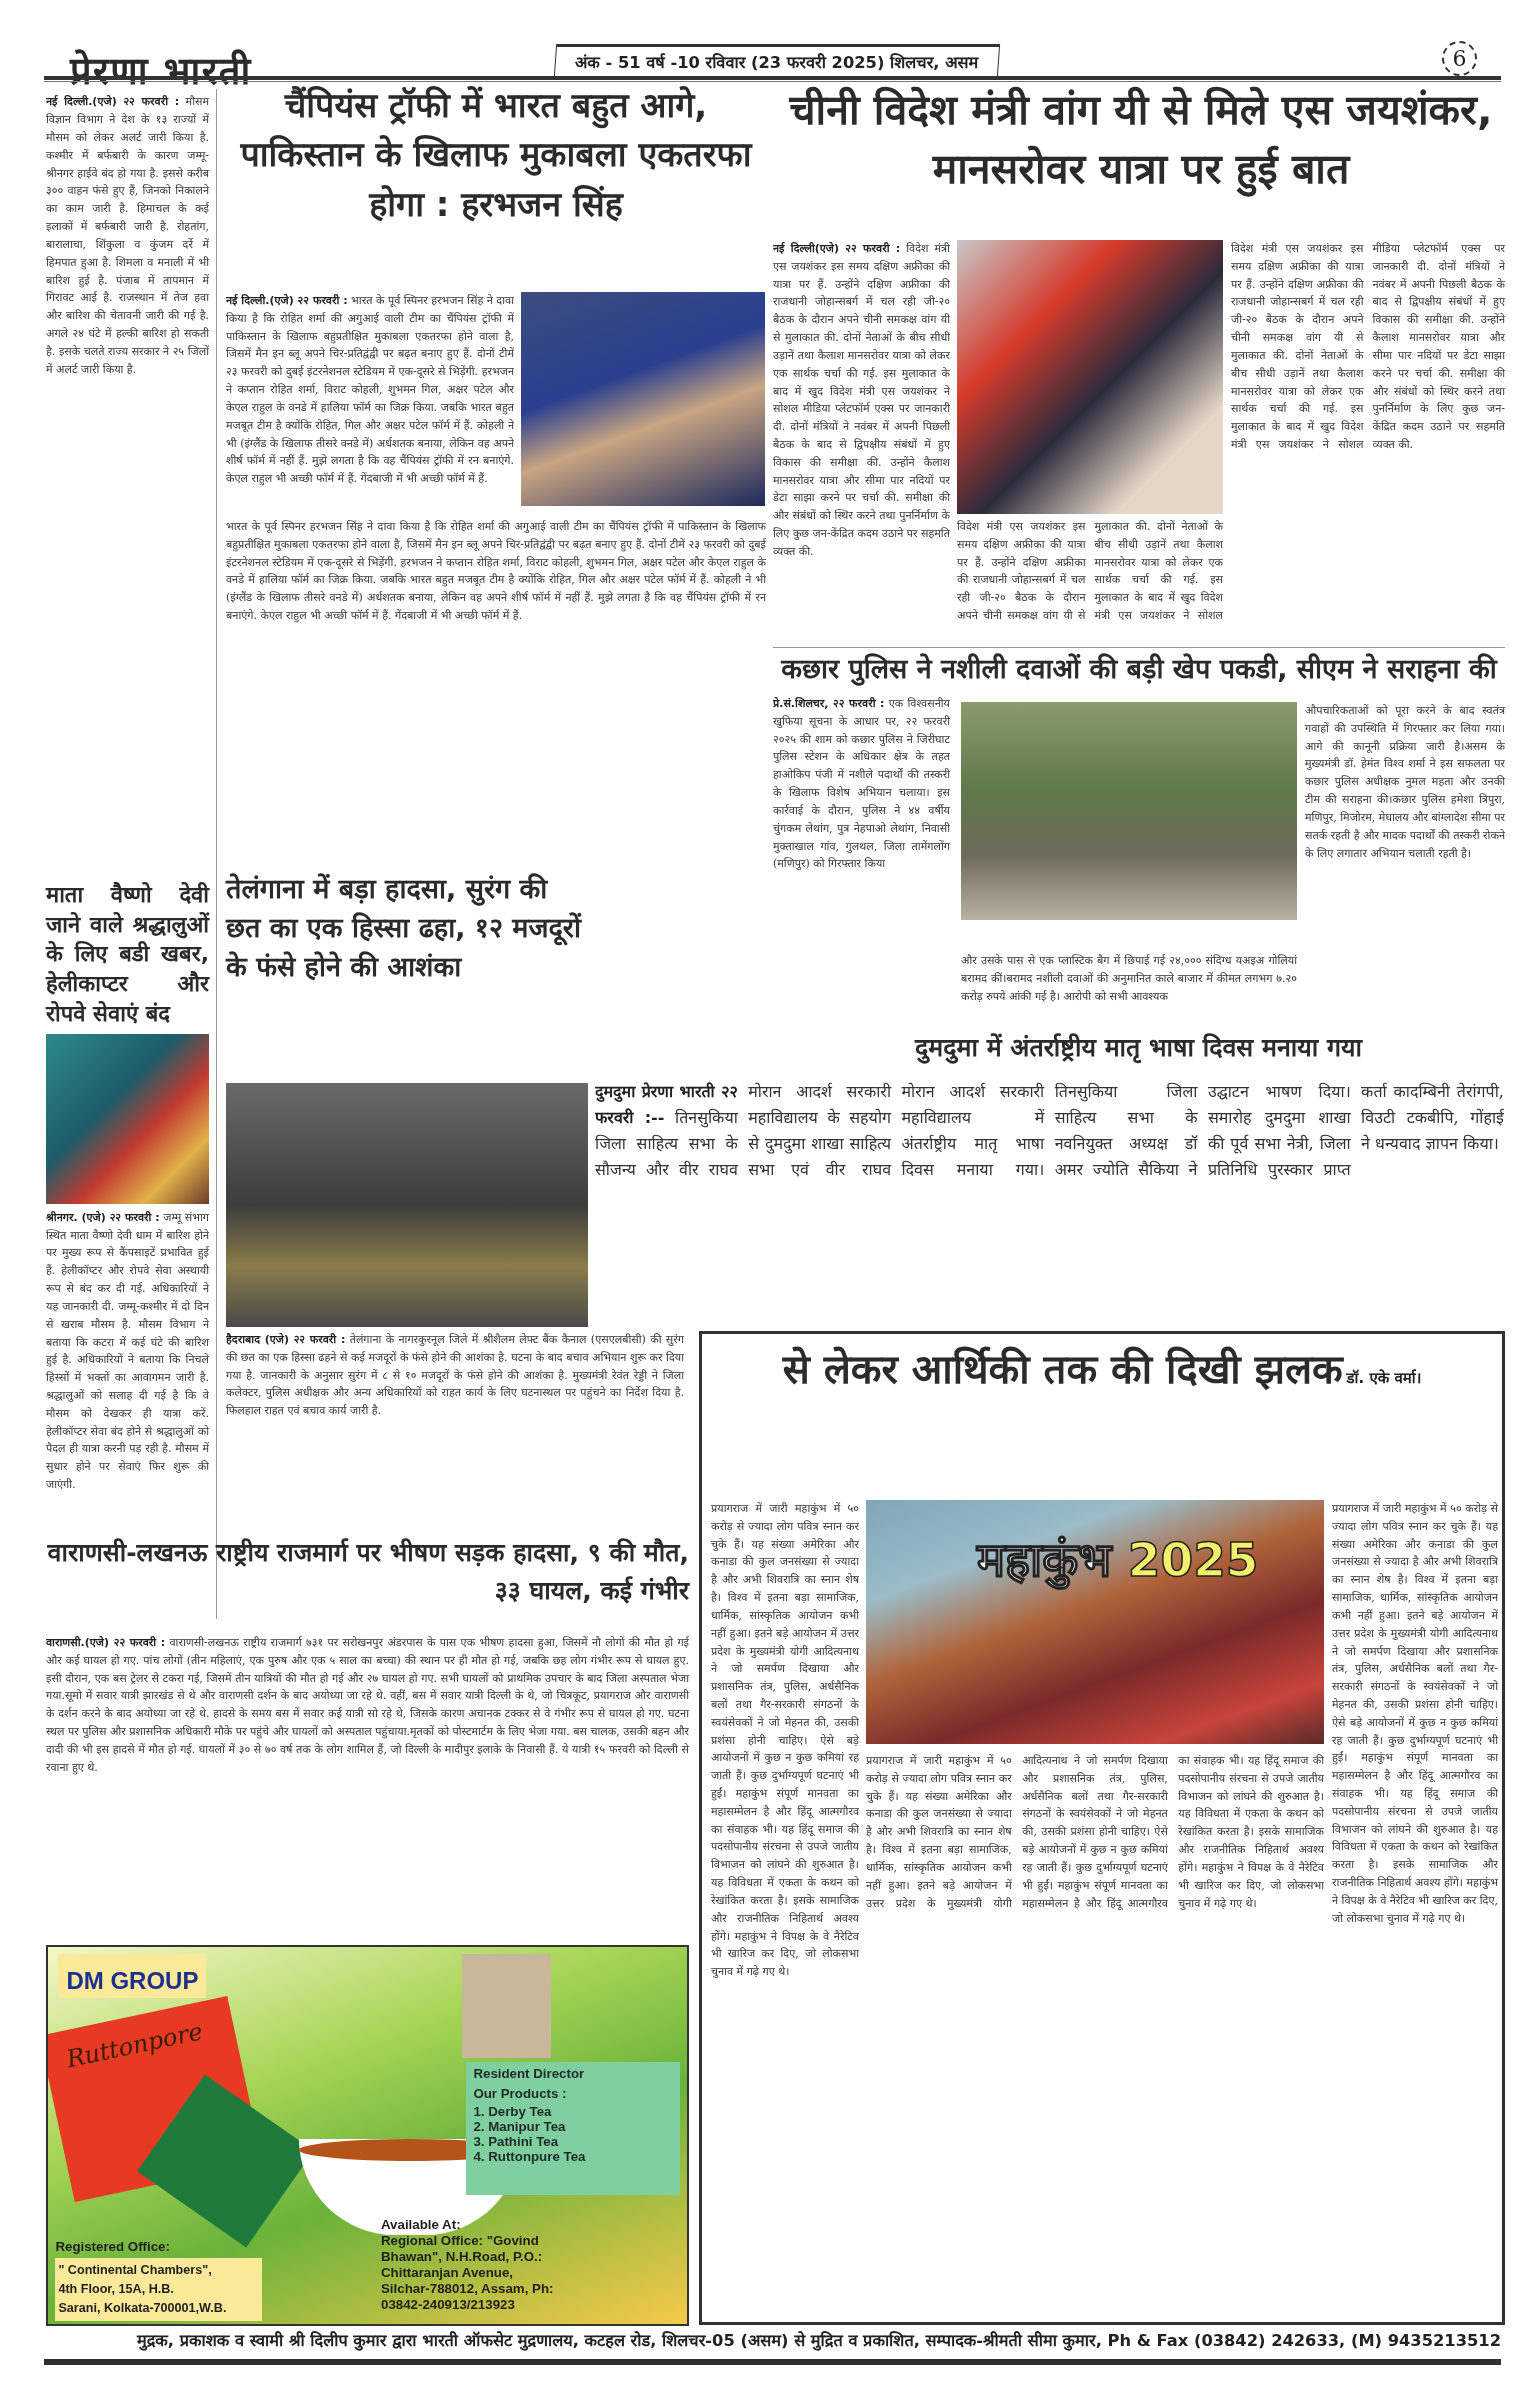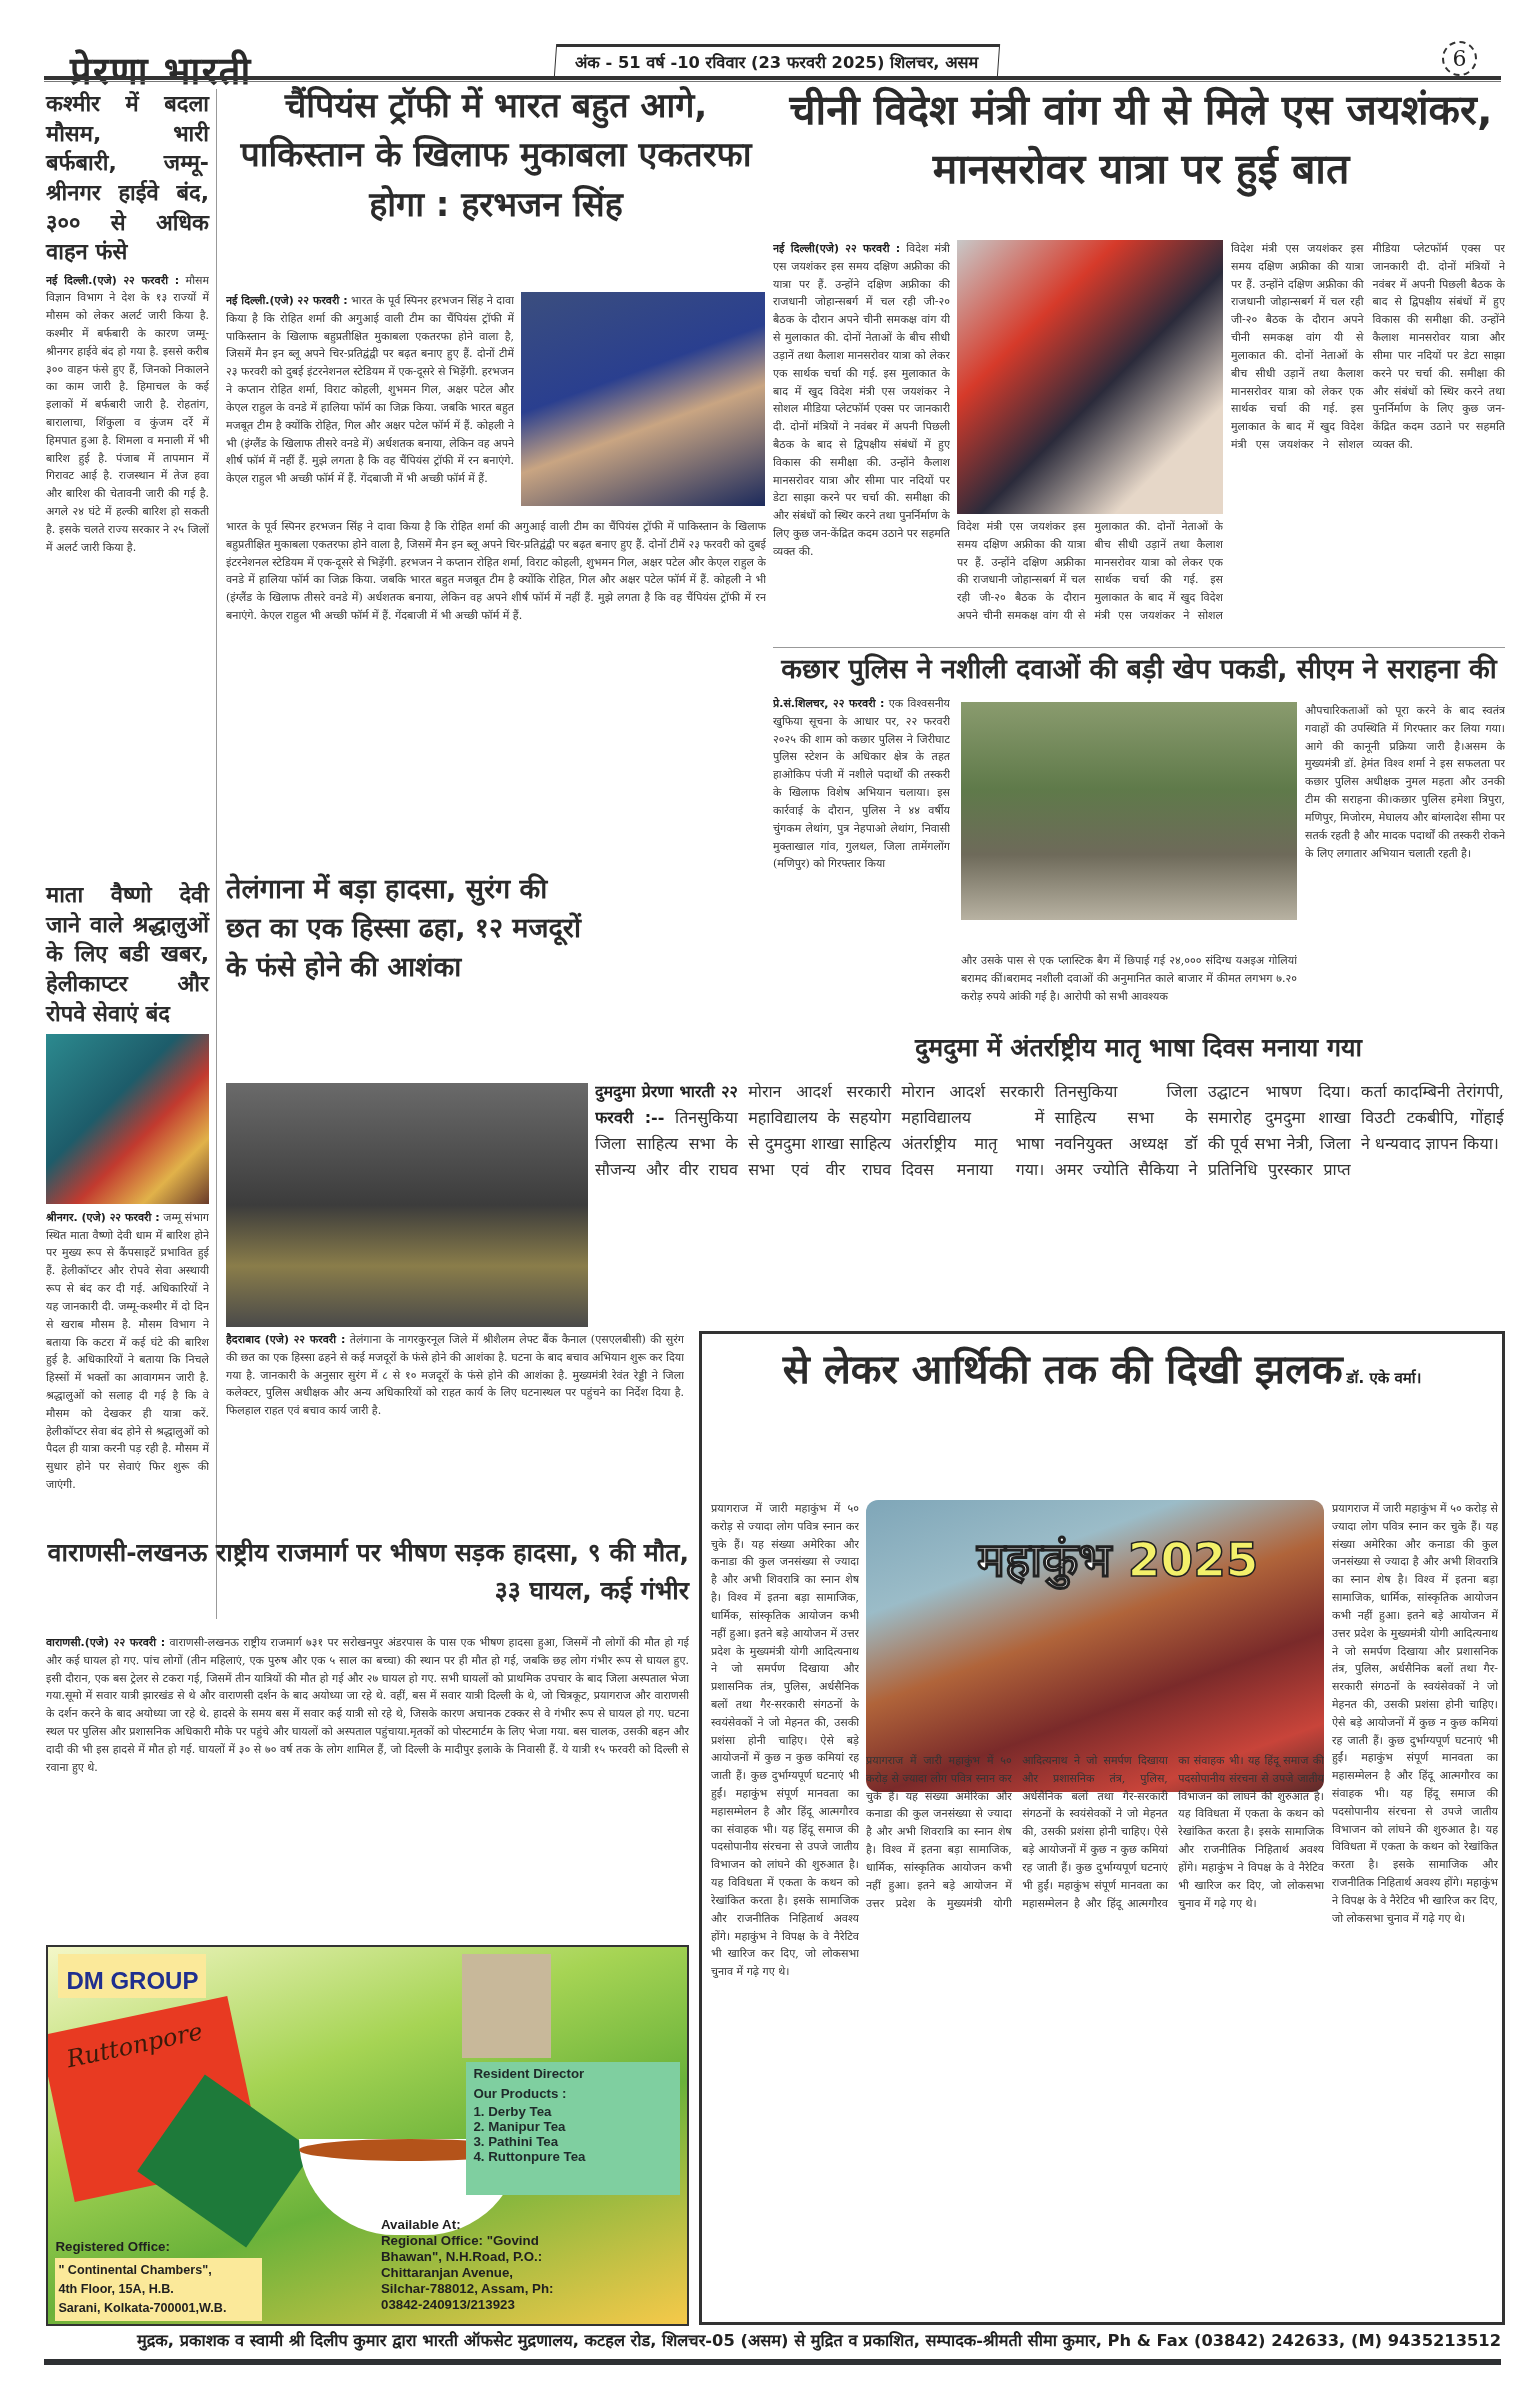--- a/index.html
+++ b/index.html
@@ -27,21 +27,20 @@
 
 <div class="abs masthead-title">प्रेरणा भारती</div>
 <div class="abs masthead-box">
     <span>अंक - 51 वर्ष -10 रविवार (23 फरवरी  2025) शिलचर, असम</span>
   </div>
 <div class="abs page-num">6</div>
 <div class="abs rule-top"></div>
 <div class="abs rule-top2"></div>
 
 <div class="abs" style="left:46px; top:89px; width:163px;">
-  <h2 style="font-size:22px; text-align:justify;">कश्मीर में बदला मौसम, भारी बर्फबारी, जम्मू-श्रीनगर हाईवे बंद, ३०० से अधिक वाहन फंसे</h2>
   <div class="body-text" style="margin-top:4.4px; height:488px; overflow:hidden;">
     <span class="dateline">नई दिल्ली.(एजे) २२ फरवरी :</span>
     <span>मौसम विज्ञान विभाग ने देश के १३ राज्यों में मौसम को लेकर अलर्ट जारी किया है. कश्मीर में बर्फबारी के कारण जम्मू-श्रीनगर हाईवे बंद हो गया है. इससे करीब ३०० वाहन फंसे हुए हैं, जिनको निकालने का काम जारी है. हिमाचल के कई इलाकों में बर्फबारी जारी है. रोहतांग, बारालाचा, शिंकुला व कुंजम दर्रे में हिमपात हुआ है. शिमला व मनाली में भी बारिश हुई है. पंजाब में तापमान में गिरावट आई है. राजस्थान में तेज हवा और बारिश की चेतावनी जारी की गई है. अगले २४ घंटे में हल्की बारिश हो सकती है. इसके चलते राज्य सरकार ने २५ जिलों में अलर्ट जारी किया है.</span>
   </div>
 </div>
 
 <div class="abs" style="left:46px; top:880px; width:163px;">
   <h2 style="font-size:22px; text-align:justify;">माता वैष्णो देवी जाने वाले श्रद्धालुओं के लिए बडी खबर, हेलीकाप्टर और रोपवे सेवाएं बंद</h2>
   <div class="photo" style="margin-top:6px; height:170px; background: linear-gradient(135deg,#2c8a8f,#1d5c6a 40%,#c23a2f 60%,#e1b24a 80%,#6a3b2a);"></div>
   <div class="body-text" style="margin-top:4.4px; height:481px; overflow:hidden;">
@@ -110,21 +109,21 @@
   <span class="dateline">वाराणसी.(एजे) २२ फरवरी :</span>
   <span>वाराणसी-लखनऊ राष्ट्रीय राजमार्ग ७३१ पर सरोखनपुर अंडरपास के पास एक भीषण हादसा हुआ, जिसमें नौ लोगों की मौत हो गई और कई घायल हो गए. पांच लोगों (तीन महिलाएं, एक पुरुष और एक ५ साल का बच्चा) की स्थान पर ही मौत हो गई, जबकि छह लोग गंभीर रूप से घायल हुए. इसी दौरान, एक बस ट्रेलर से टकरा गई, जिसमें तीन यात्रियों की मौत हो गई और २७ घायल हो गए. सभी घायलों को प्राथमिक उपचार के बाद जिला अस्पताल भेजा गया.सूमो में सवार यात्री झारखंड से थे और वाराणसी दर्शन के बाद अयोध्या जा रहे थे. वहीं, बस में सवार यात्री दिल्ली के थे, जो चित्रकूट, प्रयागराज और वाराणसी के दर्शन करने के बाद अयोध्या जा रहे थे. हादसे के समय बस में सवार कई यात्री सो रहे थे, जिसके कारण अचानक टक्कर से वे गंभीर रूप से घायल हो गए. घटना स्थल पर पुलिस और प्रशासनिक अधिकारी मौके पर पहुंचे और घायलों को अस्पताल पहुंचाया.मृतकों को पोस्टमार्टम के लिए भेजा गया. बस चालक, उसकी बहन और दादी की भी इस हादसे में मौत हो गई. घायलों में ३० से ७० वर्ष तक के लोग शामिल हैं, जो दिल्ली के मादीपुर इलाके के निवासी हैं. ये यात्री १५ फरवरी को दिल्ली से रवाना हुए थे.</span>
 </div>
 
 <div class="abs boxed" style="left:699px; top:1331px; width:806px; height:994px;">
   <div style="text-align:center; padding-top:7.4px;">
     <h1 style="font-size:40px; line-height:1.4; display:inline;">से लेकर आर्थिकी तक की दिखी झलक</h1>
     <span style="font-size:15px; font-weight:bold;">डॉ. एके वर्मा।</span>
   </div>
   <div class="abs body-text" style="left:9px; top:166px; width:148px; height:813px; overflow:hidden;">प्रयागराज में जारी महाकुंभ में ५० करोड़ से ज्यादा लोग पवित्र स्नान कर चुके हैं। यह संख्या अमेरिका और कनाडा की कुल जनसंख्या से ज्यादा है और अभी शिवरात्रि का स्नान शेष है। विश्व में इतना बड़ा सामाजिक, धार्मिक, सांस्कृतिक आयोजन कभी नहीं हुआ। इतने बड़े आयोजन में उत्तर प्रदेश के मुख्यमंत्री योगी आदित्यनाथ ने जो समर्पण दिखाया और प्रशासनिक तंत्र, पुलिस, अर्धसैनिक बलों तथा गैर-सरकारी संगठनों के स्वयंसेवकों ने जो मेहनत की, उसकी प्रशंसा होनी चाहिए। ऐसे बड़े आयोजनों में कुछ न कुछ कमियां रह जाती हैं। कुछ दुर्भाग्यपूर्ण घटनाएं भी हुईं। महाकुंभ संपूर्ण मानवता का महासम्मेलन है और हिंदू आत्मगौरव का संवाहक भी। यह हिंदू समाज की पदसोपानीय संरचना से उपजे जातीय विभाजन को लांघने की शुरुआत है। यह विविधता में एकता के कथन को रेखांकित करता है। इसके सामाजिक और राजनीतिक निहितार्थ अवश्य होंगे। महाकुंभ ने विपक्ष के वे नैरेटिव भी खारिज कर दिए, जो लोकसभा चुनाव में गढ़े गए थे।</div>
-  <div class="abs" style="left:164px; top:166px; width:458px; height:292px; background: linear-gradient(160deg,#7fa6b8 0%,#9bbcc8 25%,#b0643a 45%,#7a2a2a 65%,#c8443a 85%,#5a2a2a 100%); overflow:hidden;border-radius:12px;">
+  <div class="abs" style="left:164px; top:166px; width:458px; height:244px; background: linear-gradient(160deg,#7fa6b8 0%,#9bbcc8 25%,#b0643a 45%,#7a2a2a 65%,#c8443a 85%,#5a2a2a 100%); overflow:hidden;">
     <div style="position:absolute; left:111px; top:26px; font-size:47px; font-weight:bold; color:#fff; -webkit-text-stroke:1.5px #222; font-family:'DejaVu Sans',sans-serif;">
       <span>महाकुंभ</span>
       <span style="color:#f3f06a;">2025</span>
     </div>
   </div>
   <div class="abs body-text" style="left:164px; top:418px; width:458px; height:562px; overflow:hidden; column-count:3; column-gap:10.4px;">प्रयागराज में जारी महाकुंभ में ५० करोड़ से ज्यादा लोग पवित्र स्नान कर चुके हैं। यह संख्या अमेरिका और कनाडा की कुल जनसंख्या से ज्यादा है और अभी शिवरात्रि का स्नान शेष है। विश्व में इतना बड़ा सामाजिक, धार्मिक, सांस्कृतिक आयोजन कभी नहीं हुआ। इतने बड़े आयोजन में उत्तर प्रदेश के मुख्यमंत्री योगी आदित्यनाथ ने जो समर्पण दिखाया और प्रशासनिक तंत्र, पुलिस, अर्धसैनिक बलों तथा गैर-सरकारी संगठनों के स्वयंसेवकों ने जो मेहनत की, उसकी प्रशंसा होनी चाहिए। ऐसे बड़े आयोजनों में कुछ न कुछ कमियां रह जाती हैं। कुछ दुर्भाग्यपूर्ण घटनाएं भी हुईं। महाकुंभ संपूर्ण मानवता का महासम्मेलन है और हिंदू आत्मगौरव का संवाहक भी। यह हिंदू समाज की पदसोपानीय संरचना से उपजे जातीय विभाजन को लांघने की शुरुआत है। यह विविधता में एकता के कथन को रेखांकित करता है। इसके सामाजिक और राजनीतिक निहितार्थ अवश्य होंगे। महाकुंभ ने विपक्ष के वे नैरेटिव भी खारिज कर दिए, जो लोकसभा चुनाव में गढ़े गए थे।</div>
   <div class="abs body-text" style="left:630px; top:166px; width:166px; height:813px; overflow:hidden;">प्रयागराज में जारी महाकुंभ में ५० करोड़ से ज्यादा लोग पवित्र स्नान कर चुके हैं। यह संख्या अमेरिका और कनाडा की कुल जनसंख्या से ज्यादा है और अभी शिवरात्रि का स्नान शेष है। विश्व में इतना बड़ा सामाजिक, धार्मिक, सांस्कृतिक आयोजन कभी नहीं हुआ। इतने बड़े आयोजन में उत्तर प्रदेश के मुख्यमंत्री योगी आदित्यनाथ ने जो समर्पण दिखाया और प्रशासनिक तंत्र, पुलिस, अर्धसैनिक बलों तथा गैर-सरकारी संगठनों के स्वयंसेवकों ने जो मेहनत की, उसकी प्रशंसा होनी चाहिए। ऐसे बड़े आयोजनों में कुछ न कुछ कमियां रह जाती हैं। कुछ दुर्भाग्यपूर्ण घटनाएं भी हुईं। महाकुंभ संपूर्ण मानवता का महासम्मेलन है और हिंदू आत्मगौरव का संवाहक भी। यह हिंदू समाज की पदसोपानीय संरचना से उपजे जातीय विभाजन को लांघने की शुरुआत है। यह विविधता में एकता के कथन को रेखांकित करता है। इसके सामाजिक और राजनीतिक निहितार्थ अवश्य होंगे। महाकुंभ ने विपक्ष के वे नैरेटिव भी खारिज कर दिए, जो लोकसभा चुनाव में गढ़े गए थे।</div>
 </div>
 
 <div class="abs ad" style="left:46px; top:1945px; width:643px; height:381px;">

